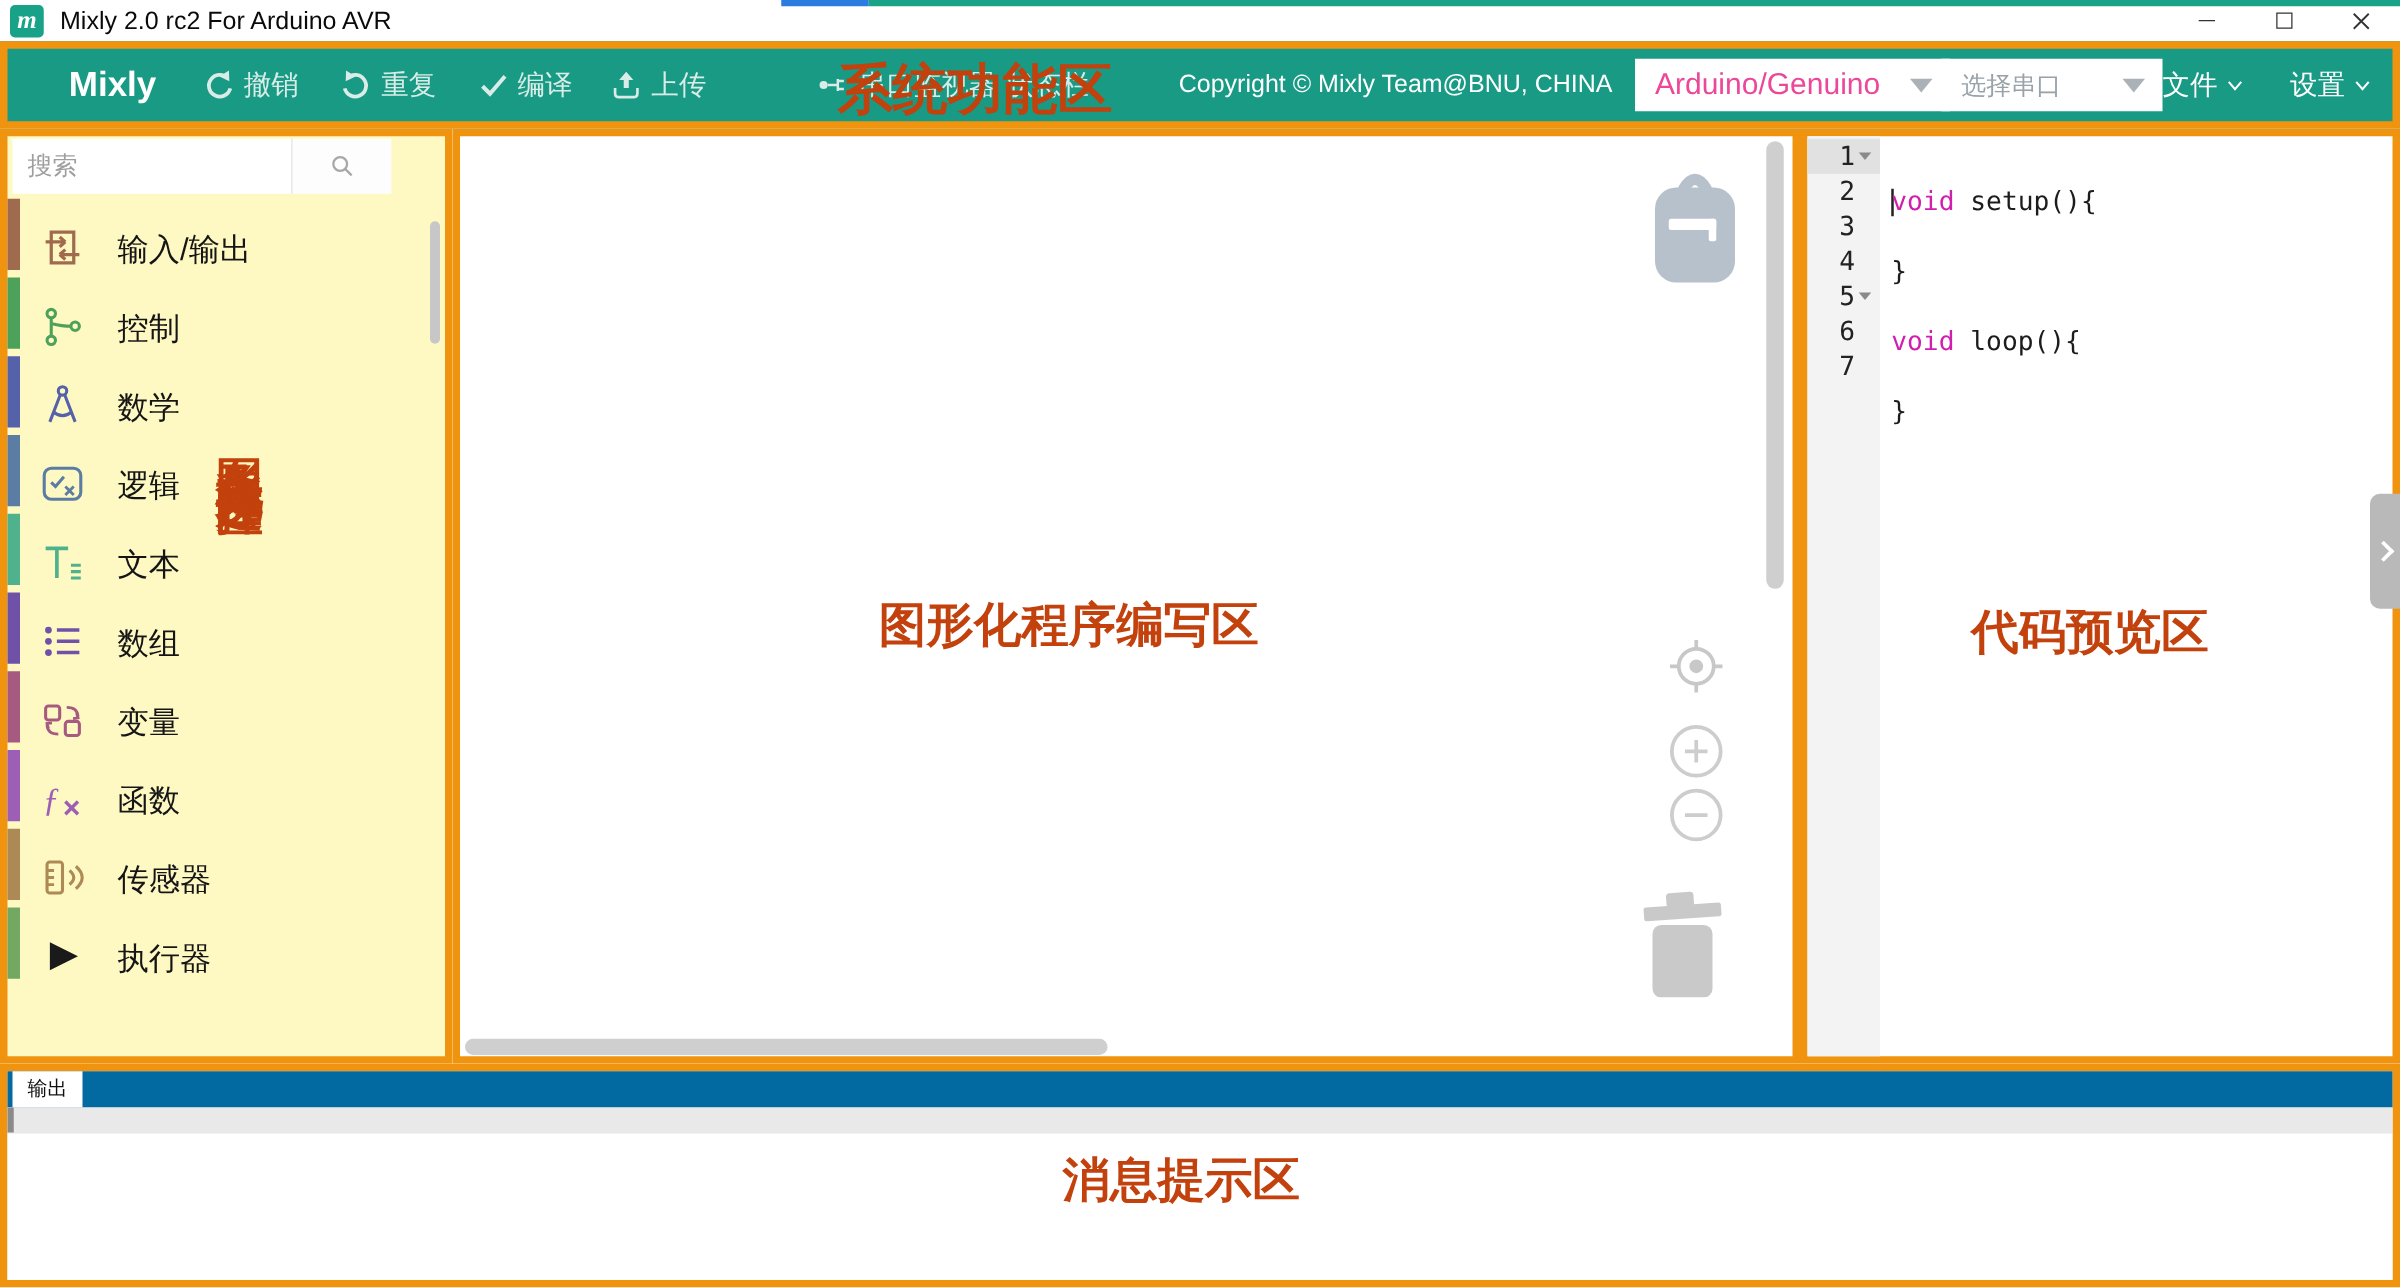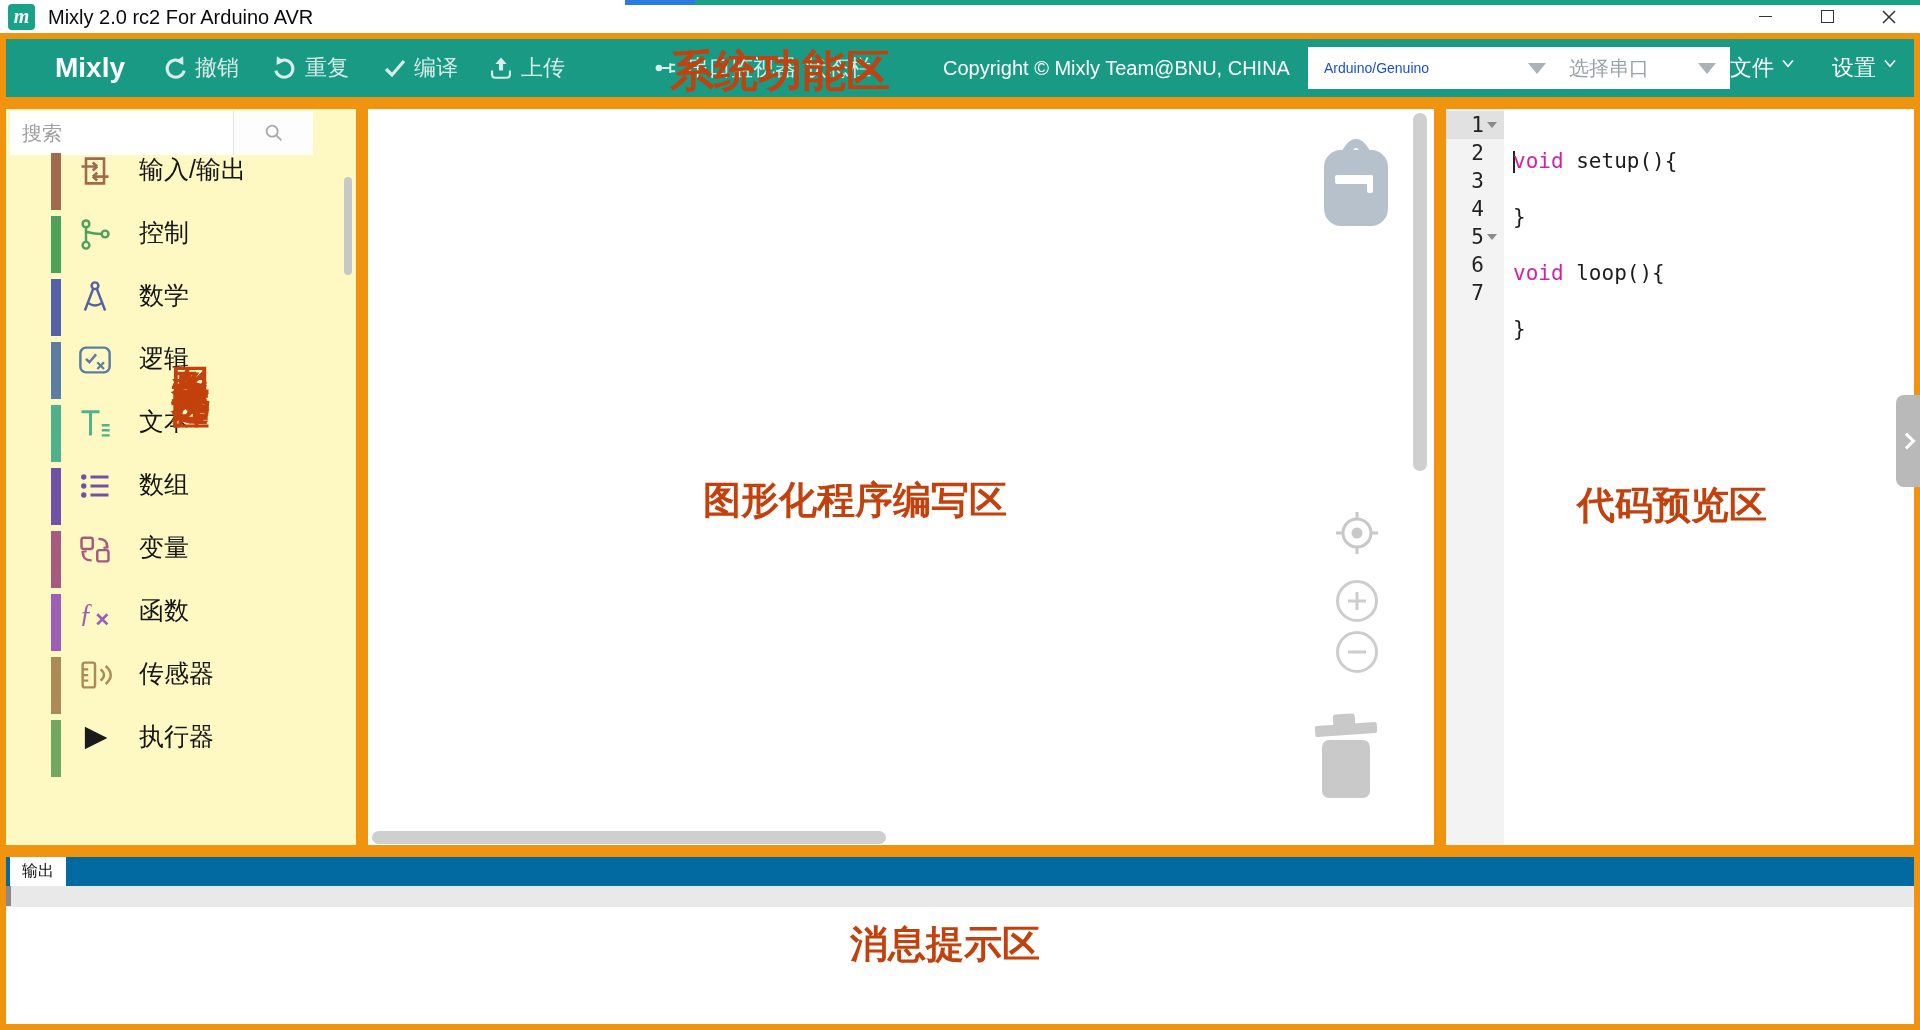--- a/index.html
+++ b/index.html
@@ -26,39 +26,39 @@
   .tb-item{position:absolute;top:50%;transform:translateY(-50%);display:flex;align-items:center;gap:7px;
     color:#d9ece7;font-size:22px;cursor:pointer;white-space:nowrap;}
   .tb-item svg{display:block;}
   #tb-brand{position:absolute;left:49px;top:50%;transform:translateY(-50%);
     color:#fff;font-size:28px;font-weight:bold;}
   #tb-copyright{position:absolute;left:937px;top:50%;transform:translateY(-50%);
     color:#ffffff;font-size:20px;}
   .tb-select{position:absolute;top:50%;transform:translateY(-50%);height:42px;background:#fff;
     display:flex;align-items:center;justify-content:space-between;padding:0 14px 0 16px;cursor:pointer;}
   #board-select{left:1302px;width:222px;}
-  #board-select .sel-text{color:#1d4ed8;font-size:14px;}
+  #board-select .sel-text{color:#ec4899;font-size:24px;}
   #port-select{left:1547px;width:147px;}
   #port-select .sel-text{color:#98a2a8;font-size:20px;}
   .sel-arrow{width:0;height:0;border-left:9px solid transparent;border-right:9px solid transparent;
     border-top:11px solid #aab1b7;margin-left:12px;}
-  .tb-menu{position:absolute;top:50%;transform:translateY(-50%);display:flex;align-items:flex-start;gap:4px;
+  .tb-menu{position:absolute;top:50%;transform:translateY(-50%);display:flex;align-items:center;gap:4px;
     color:#fff;font-size:22px;cursor:pointer;}
   #menu-file{left:1724px;} #menu-settings{left:1826px;}
 
   
   #sidebar-region{left:0;top:103px;width:362px;height:748px;background:#fef9c3;}
   #search-row{position:absolute;left:4px;top:2px;height:44px;display:flex;}
   #search-input{width:223px;height:44px;border:none;outline:none;background:#fff;box-sizing:border-box;
     padding:0 12px;font-size:20px;color:#333;font-family:"Liberation Sans",sans-serif;}
   #search-input::placeholder{color:#9e9e9e;}
   #search-btn{width:79px;height:44px;background:#fdfdfd;border-left:1px solid #e3e3e3;
     display:flex;align-items:center;justify-content:center;cursor:pointer;}
   #categories{position:absolute;left:0;top:44px;right:0;}
-  .cat-row{height:63px;display:flex;align-items:flex-start;cursor:pointer;padding-left:45px;}
+  .cat-row{height:63px;display:flex;align-items:flex-end;cursor:pointer;}
   .cat-bar{width:10px;height:57px;flex:0 0 10px;}
   .cat-icon{width:36px;height:36px;margin-left:16px;flex:0 0 36px;}
   .cat-icon svg{width:36px;height:36px;display:block;}
   .cat-label{margin-left:26px;font-size:25px;color:#151515;}
   #sidebar-scrollbar{position:absolute;left:338px;top:68px;width:8px;height:98px;background:#c7c7c7;border-radius:4px;}
 
   
   #canvas-region{left:362px;top:103px;width:1078px;height:748px;background:#fff;}
   #backpack{position:absolute;left:954px;top:28px;}
   #canvas-vscroll{position:absolute;left:1045px;top:4px;width:14px;height:358px;background:#cfcfcf;border-radius:7px;}

